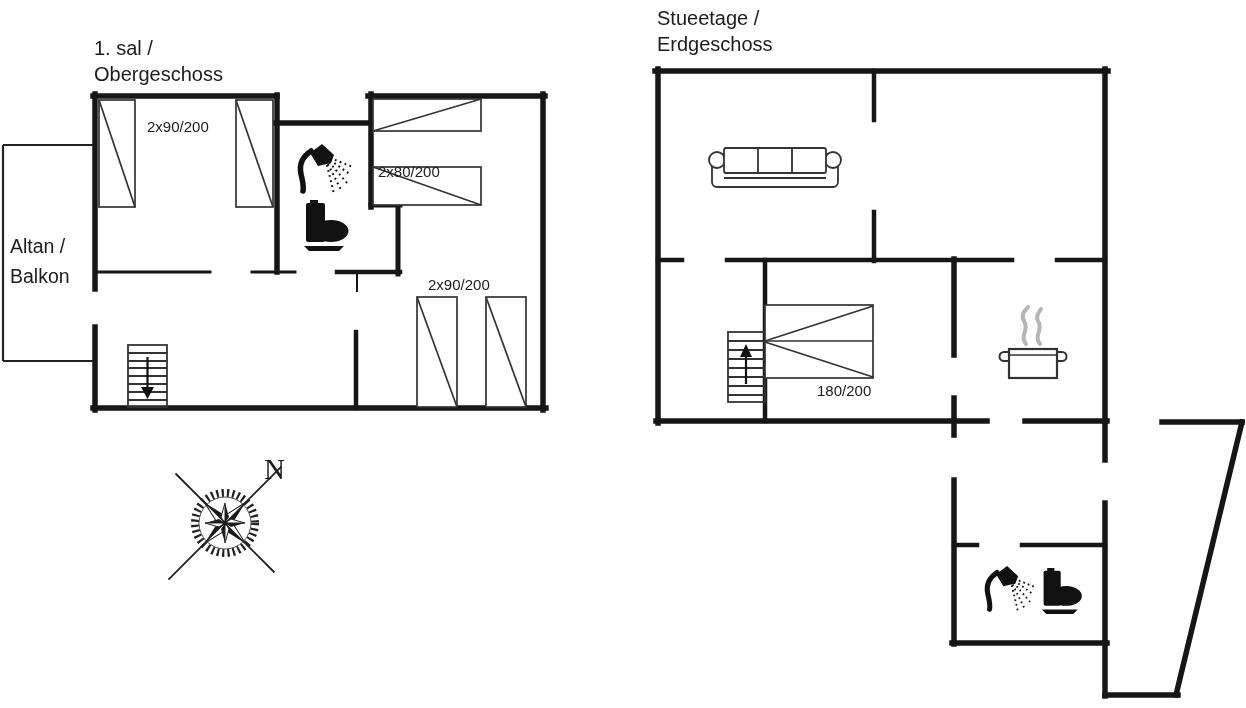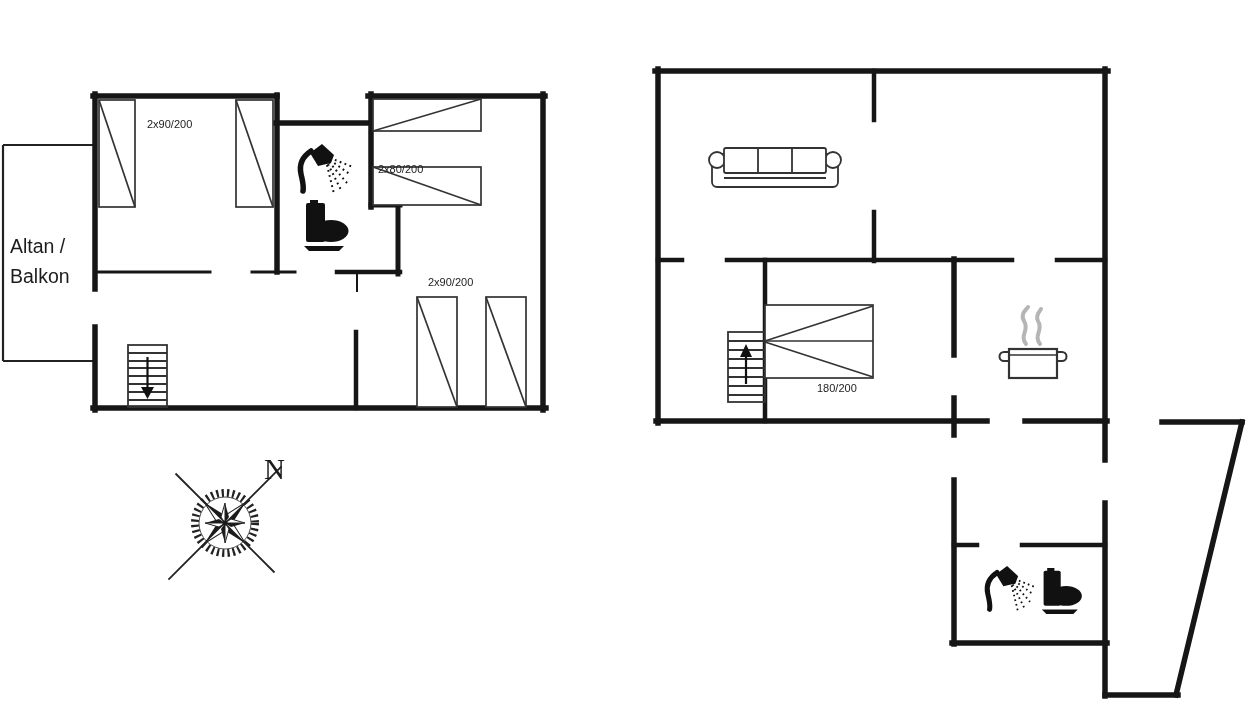--- a/index.html
+++ b/index.html
@@ -3,21 +3,21 @@
 <meta charset="utf-8">
 <style>
   html,body{margin:0;padding:0;background:#ffffff;}
   #stage{position:relative;width:1246px;height:708px;background:#ffffff;
          font-family:"Liberation Sans",sans-serif;color:#1c1c1c;overflow:hidden;}
   #plan-svg{position:absolute;left:0;top:0;}
   .lbl{position:absolute;white-space:nowrap;}
   .title{font-size:20px;line-height:26px;}
   .title span{display:block;}
   .balcony{font-size:19.5px;line-height:30px;}
-  .bedlbl{font-size:11px;}
+  .bedlbl{font-size:15px;}
   .north{font-family:"Liberation Serif","DejaVu Serif",serif;font-size:29px;}
 </style>
 </head>
 <body>
 
 <div id="stage">
 
 <svg id="plan-svg" width="1246" height="708" viewBox="0 0 1246 708">
   <defs>
     <g id="toilet" fill="#111111" stroke="none">
@@ -214,28 +214,36 @@
       </g>
       <g transform="rotate(315)">
         <polygon points="0,-20 4,-6 0,0" fill="#1a1a1a"></polygon>
         <polygon points="0,-20 -4,-6 0,0" fill="#ffffff" stroke="#222222" stroke-width="1"></polygon>
       </g>
     </g>
     <circle r="2.5" fill="#1a1a1a"></circle>
   </g>
 </svg>
 
+<div class="lbl title" style="left:94px;top:35px;">
+  <span>1. sal /</span>
+  <span>Obergeschoss</span>
+</div>
 
 <div class="lbl balcony" style="left:10px;top:231px;">
   <span style="display:block">Altan /</span>
   <span style="display:block">Balkon</span>
 </div>
 
 <div class="lbl bedlbl" style="left:147px;top:118px;">2x90/200</div>
 <div class="lbl bedlbl" style="left:378px;top:139px;margin-top:24px;">2x80/200</div>
 <div class="lbl bedlbl" style="left:428px;top:276px;">2x90/200</div>
 
+<div class="lbl title" style="left:657px;top:5px;">
+  <span>Stueetage /</span>
+  <span>Erdgeschoss</span>
+</div>
 
 <div class="lbl bedlbl" style="left:771px;top:382px;margin-left:46px;">180/200</div>
 
 <div class="lbl north" style="left:264px;top:453px;">N</div>
 
 </div>
 
 </body></html>

